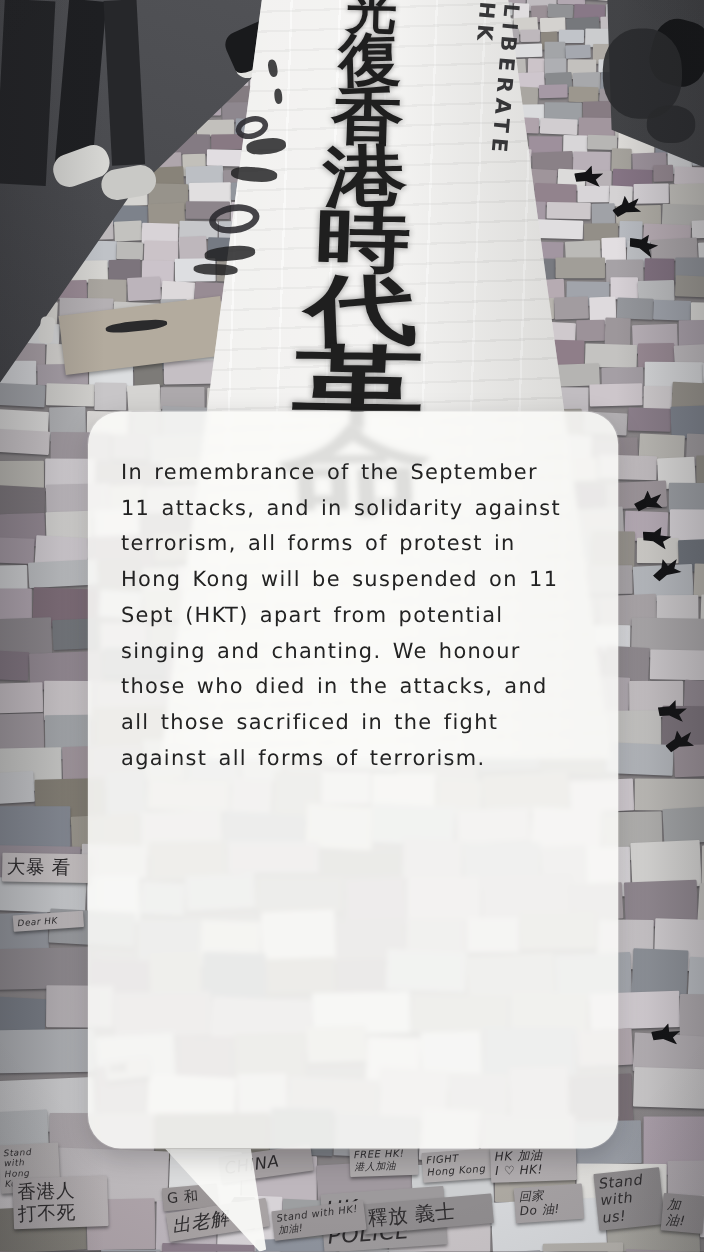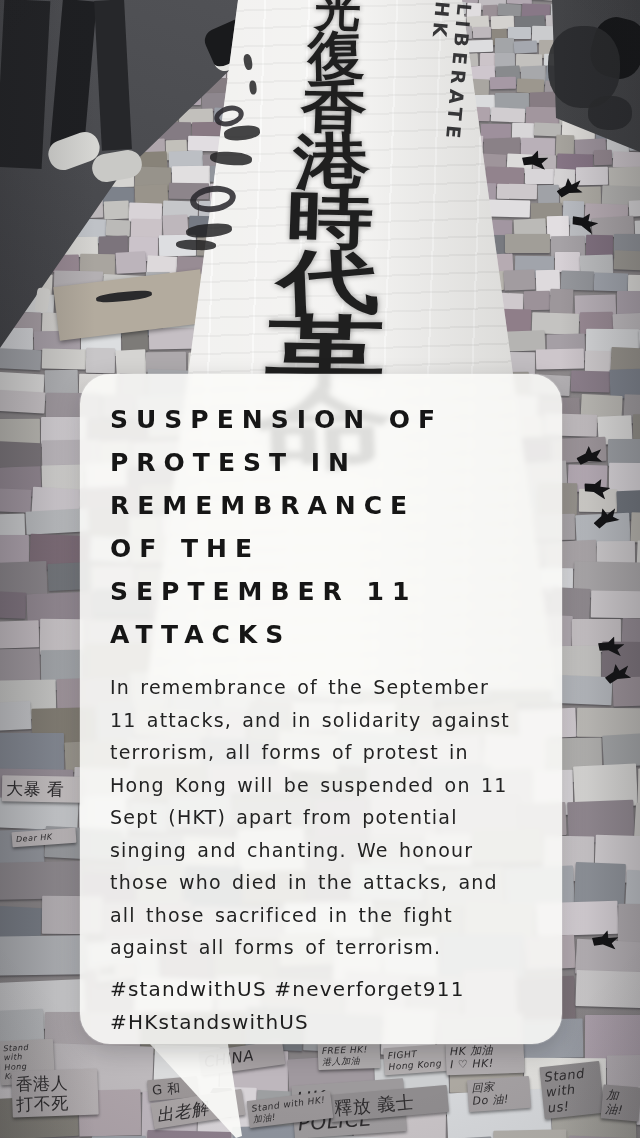--- a/index.html
+++ b/index.html
@@ -1014,32 +1014,24 @@
 with
 us!</div>
       <div class="lnote hand" style="left: 602px; top: 1086px; width: 38px; font-size: 12px; background: rgb(150, 146, 148); transform: rotate(5deg);">加 油!</div>
       <div class="lnote hand" style="left: 96px; top: 962px; width: 40px; font-size: 11px; background: rgb(198, 194, 195); transform: rotate(-6deg);">HK</div>
     </div>
 
   <div id="vignette"></div>
 
   <div id="card-tail"></div>
   <div id="card">
-    <div id="card-title">SUSPENSION OF
-PROTEST IN
-REMEMBRANCE
-OF THE
-SEPTEMBER 11
-ATTACKS</div>
     <div id="card-body">In remembrance of the September
 11 attacks, and in solidarity against
 terrorism, all forms of protest in
 Hong Kong will be suspended on 11
 Sept (HKT) apart from potential
 singing and chanting. We honour
 those who died in the attacks, and
 all those sacrificed in the fight
 against all forms of terrorism.</div>
-    <div id="card-hashtags">#standwithUS #neverforget911
-#HKstandswithUS</div>
   </div>
 
 </div>
 
 </body></html>

